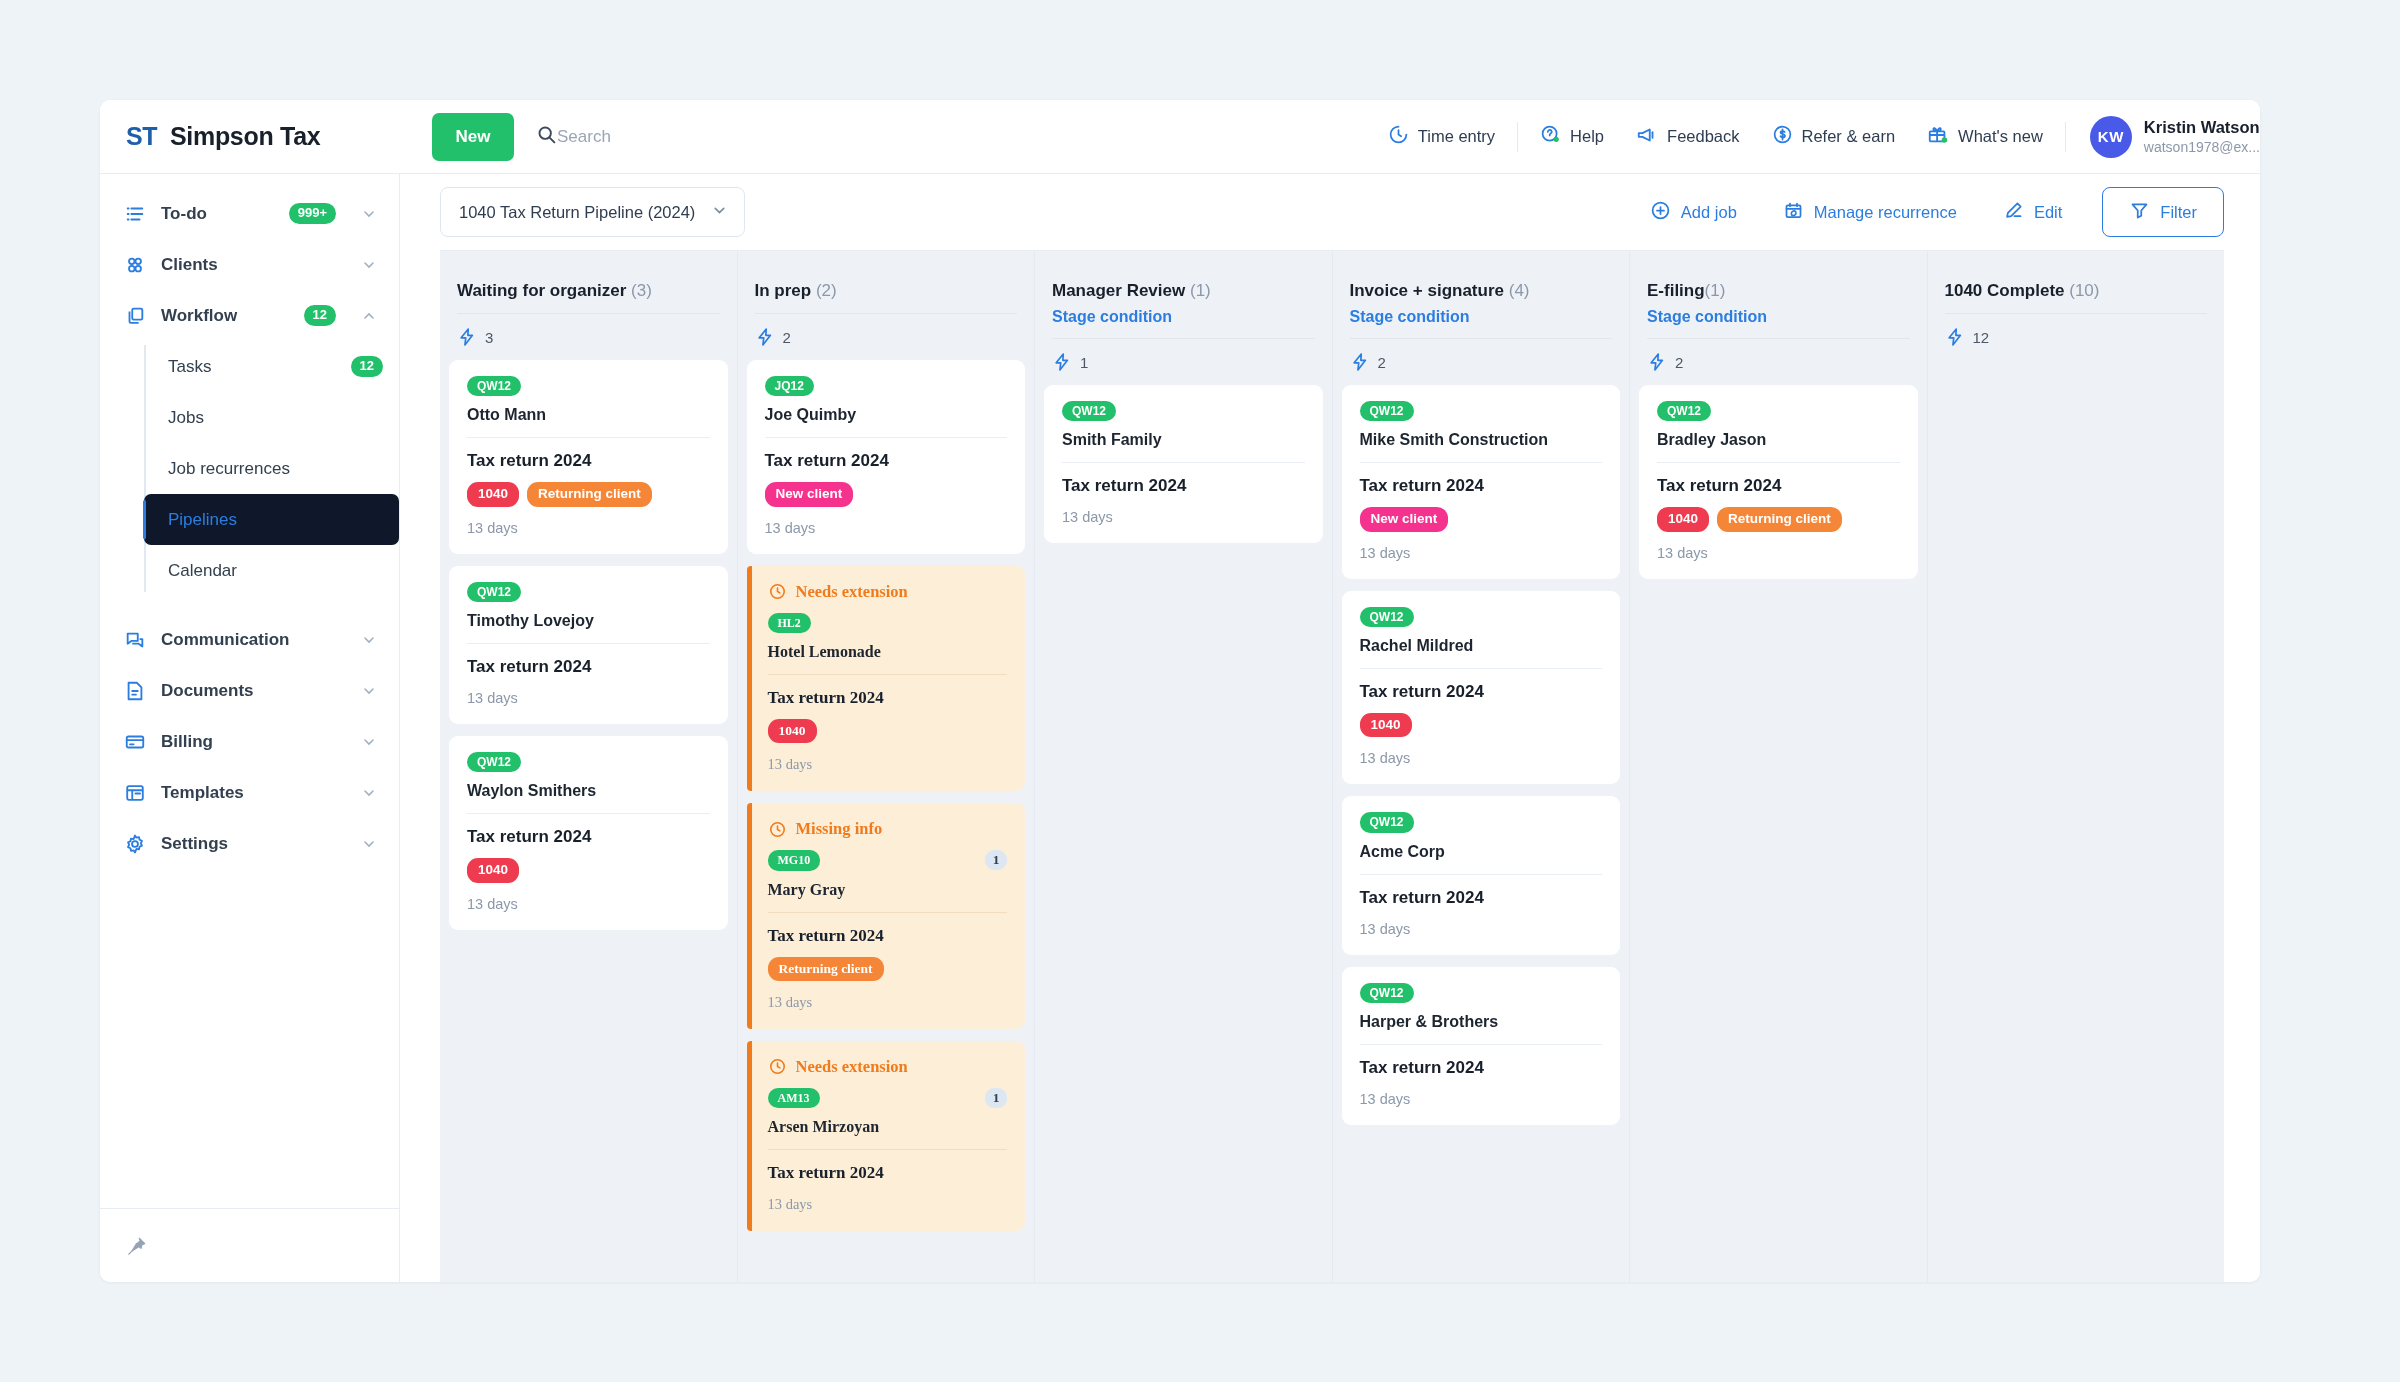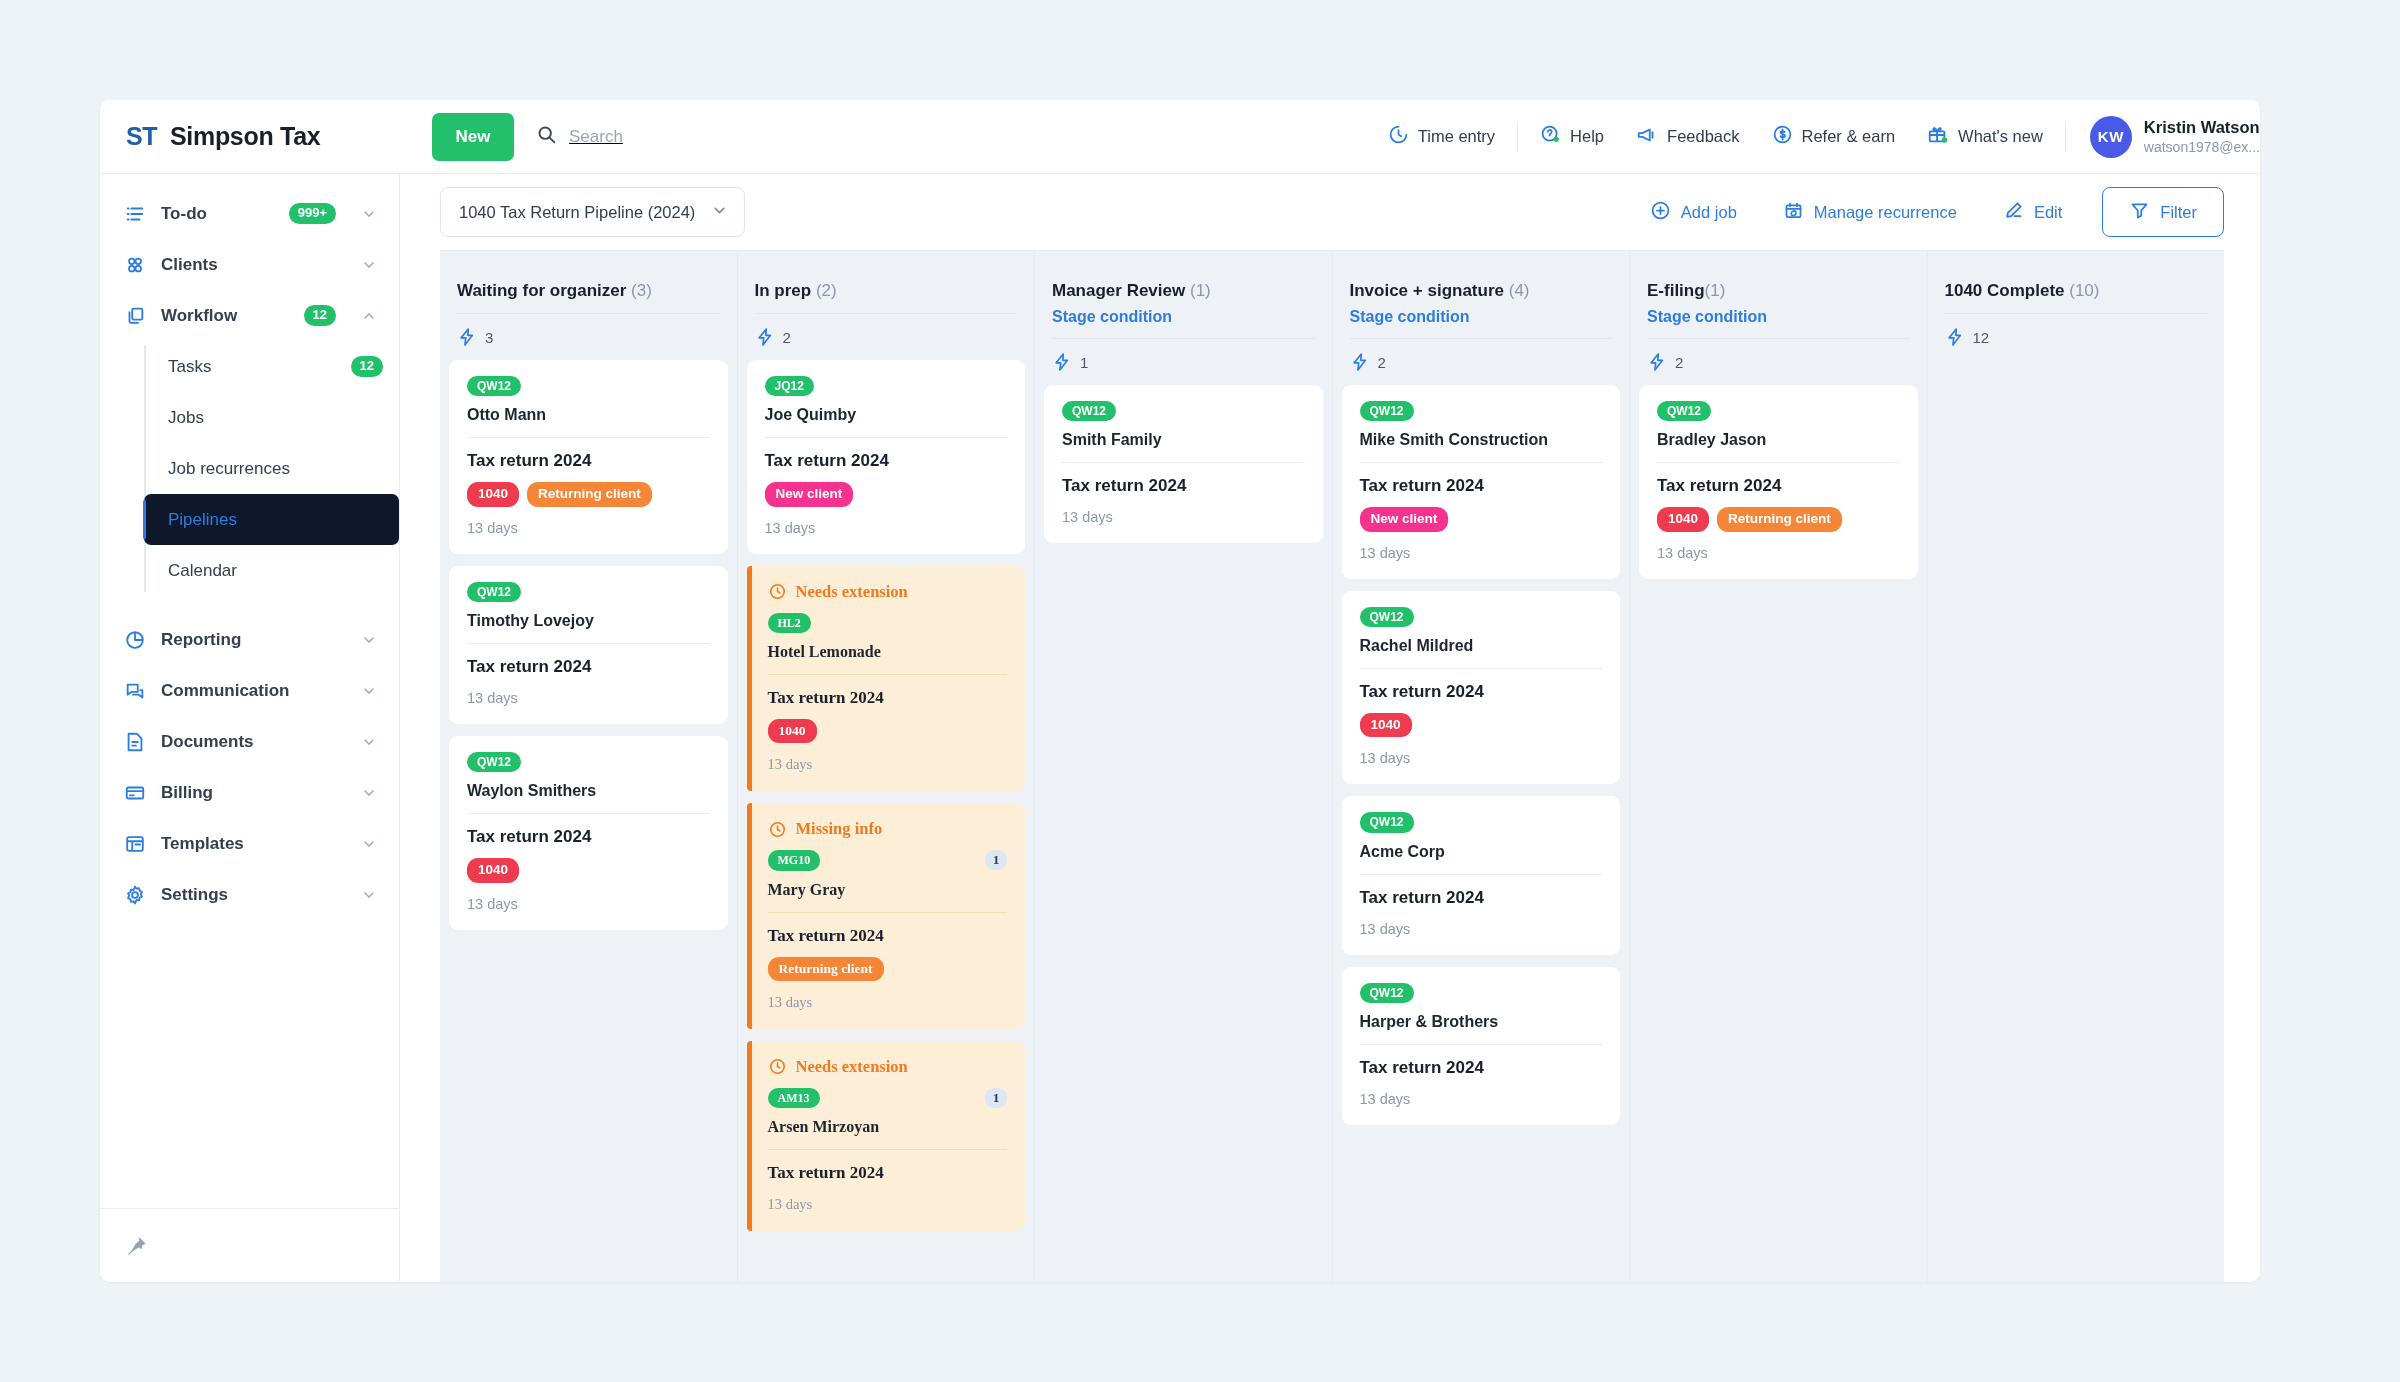--- a/index.html
+++ b/index.html
@@ -37,21 +37,21 @@
     letter-spacing: -.5px;
   }
   .brand-name { font-size: 25px; font-weight: bold; color: #18202c; letter-spacing: -.3px;}
   .topbar-mid { display: flex; align-items: center; gap: 22px; flex: 1; padding-left: 32px;}
   .btn-new {
     background: #22c06a; color: #fff; border: none;
     border-radius: 7px; height: 48px; width: 82px;
     font-size: 17px; font-weight: bold;
     font-family: "Liberation Sans", sans-serif; cursor: pointer;
   }
-  .searchwrap { display: flex; align-items: center; gap: 12px; text-decoration: underline; }
+  .searchwrap { display: flex; align-items: center; gap: 0; }
   .search-input {
     border: none; outline: none; font-size: 17px; color: #45546b;
     font-family: "Liberation Sans", sans-serif; width: 260px; background: transparent;
   }
   .search-input::placeholder { color: #9aa6b6; }
   .topbar-right { display: flex; align-items: center; gap: 0; }
   .hitem {
     display: flex; align-items: center; gap: 9px;
     font-size: 16.5px; color: #2f3d52; padding: 0 16px; cursor: pointer;
     white-space: nowrap;
@@ -361,34 +361,20 @@
           <div class="sub-item active">
             <span class="sub-label">Pipelines</span>
           </div>
           <div class="sub-item">
             <span class="sub-label">Calendar</span>
           </div>
         </div>
 
         <div style="height:18px"></div>
 
-        <div class="nav-item">
-          <span class="nav-icon">
-            <svg width="22" height="22" viewBox="0 0 24 24" fill="none" stroke="#2b7de0" stroke-width="2">
-              <circle cx="12" cy="12" r="8.5"></circle>
-                <path d="M12 3.5v8.5h8.5" stroke-linejoin="round"></path>
-            </svg>
-          </span>
-          <span class="nav-label">Reporting</span>
-          <span class="chev">
-            <svg width="16" height="16" viewBox="0 0 24 24" fill="none" stroke="#9fb0c3" stroke-width="2.4" stroke-linecap="round">
-                <path d="M6 9l6 6 6-6"></path>
-              </svg>
-          </span>
-        </div>
 
         <div class="nav-item">
           <span class="nav-icon">
             <svg width="22" height="22" viewBox="0 0 24 24" fill="none" stroke="#2b7de0" stroke-width="2" stroke-linejoin="round">
               <path d="M4 5h11v8H8l-4 3V5z"></path>
                 <path d="M9 16h7l4 3v-8h-3"></path>
             </svg>
           </span>
           <span class="nav-label">Communication</span>
           <span class="chev">

